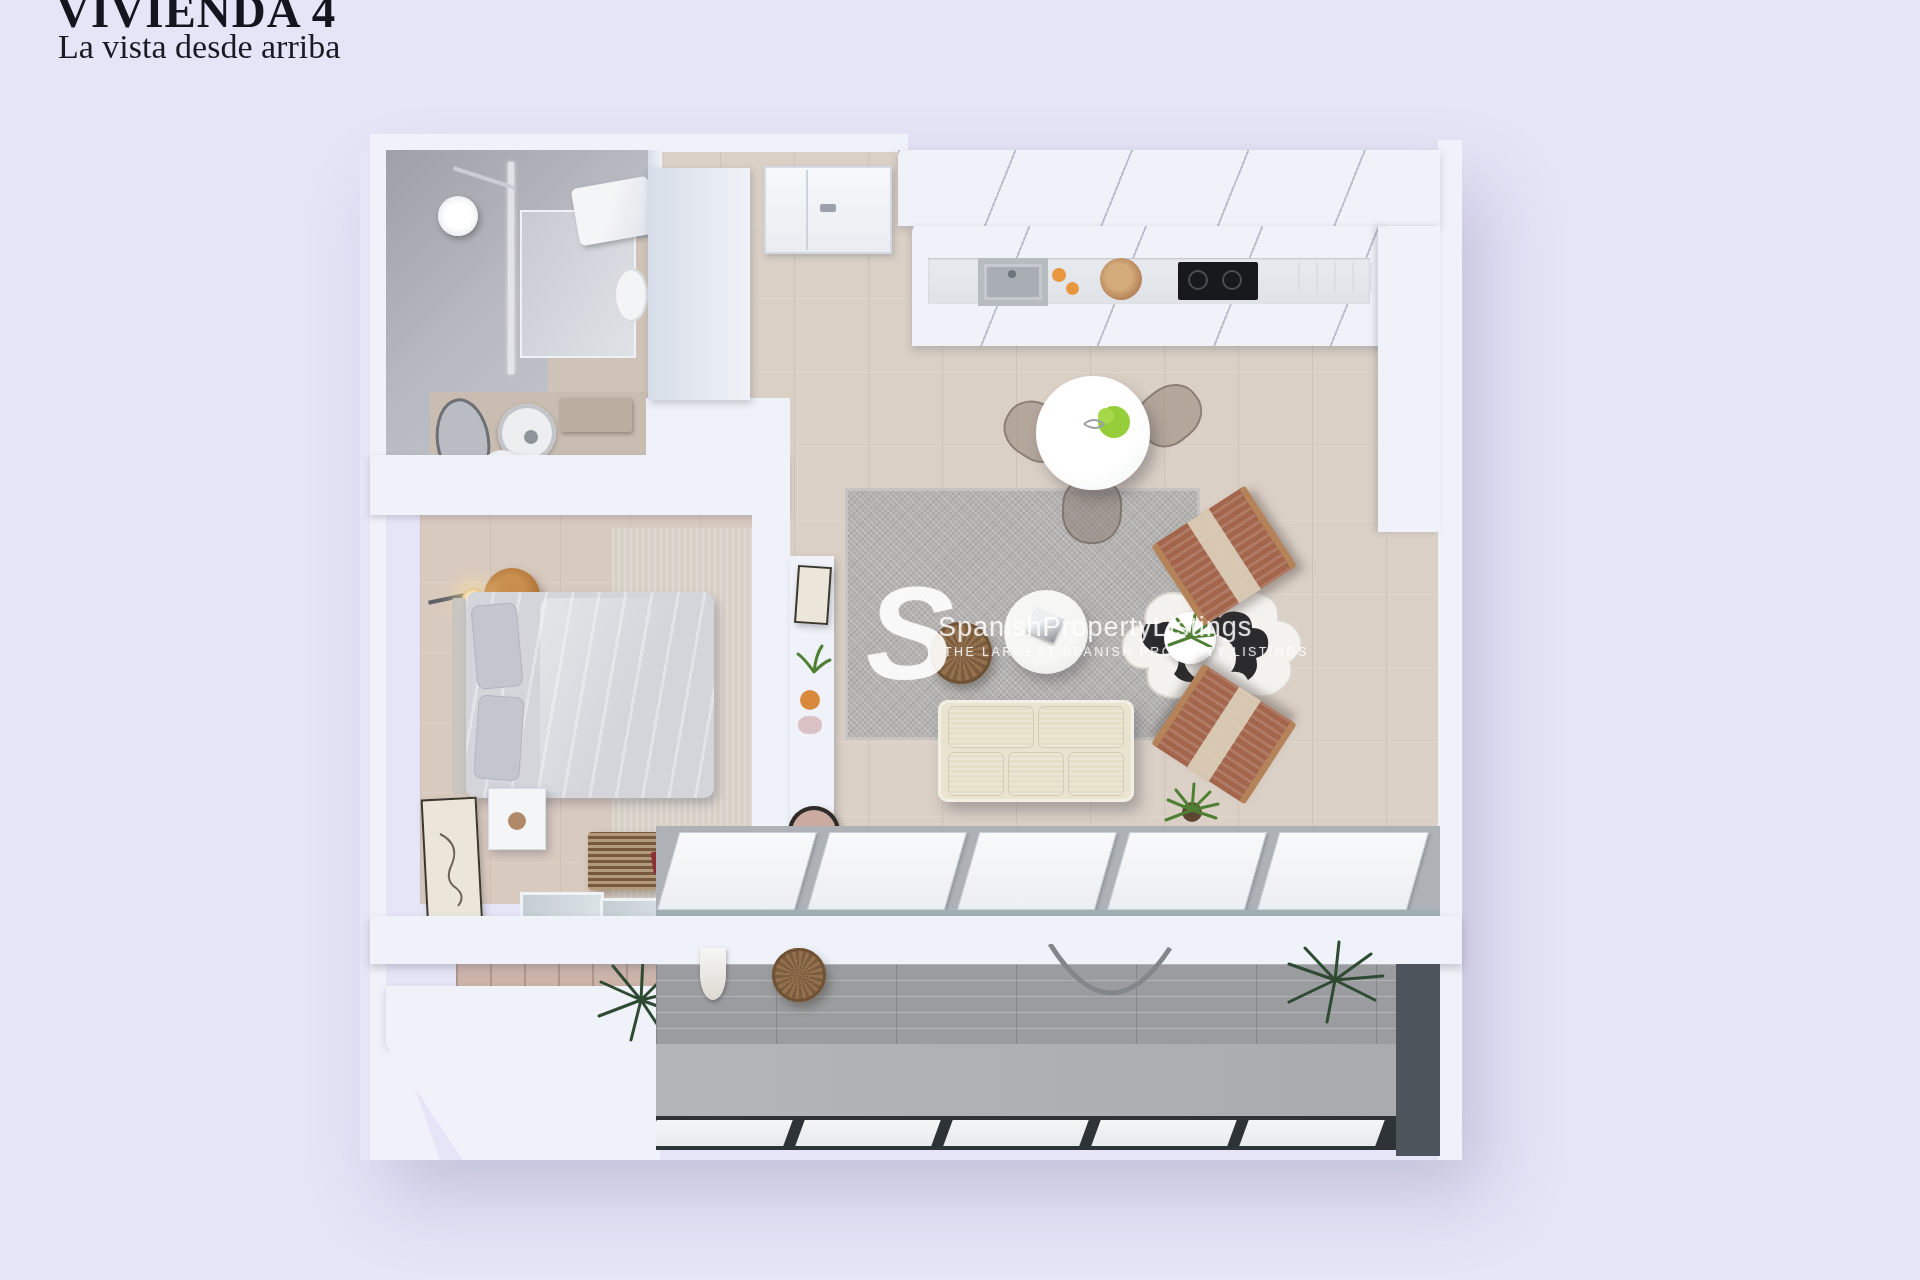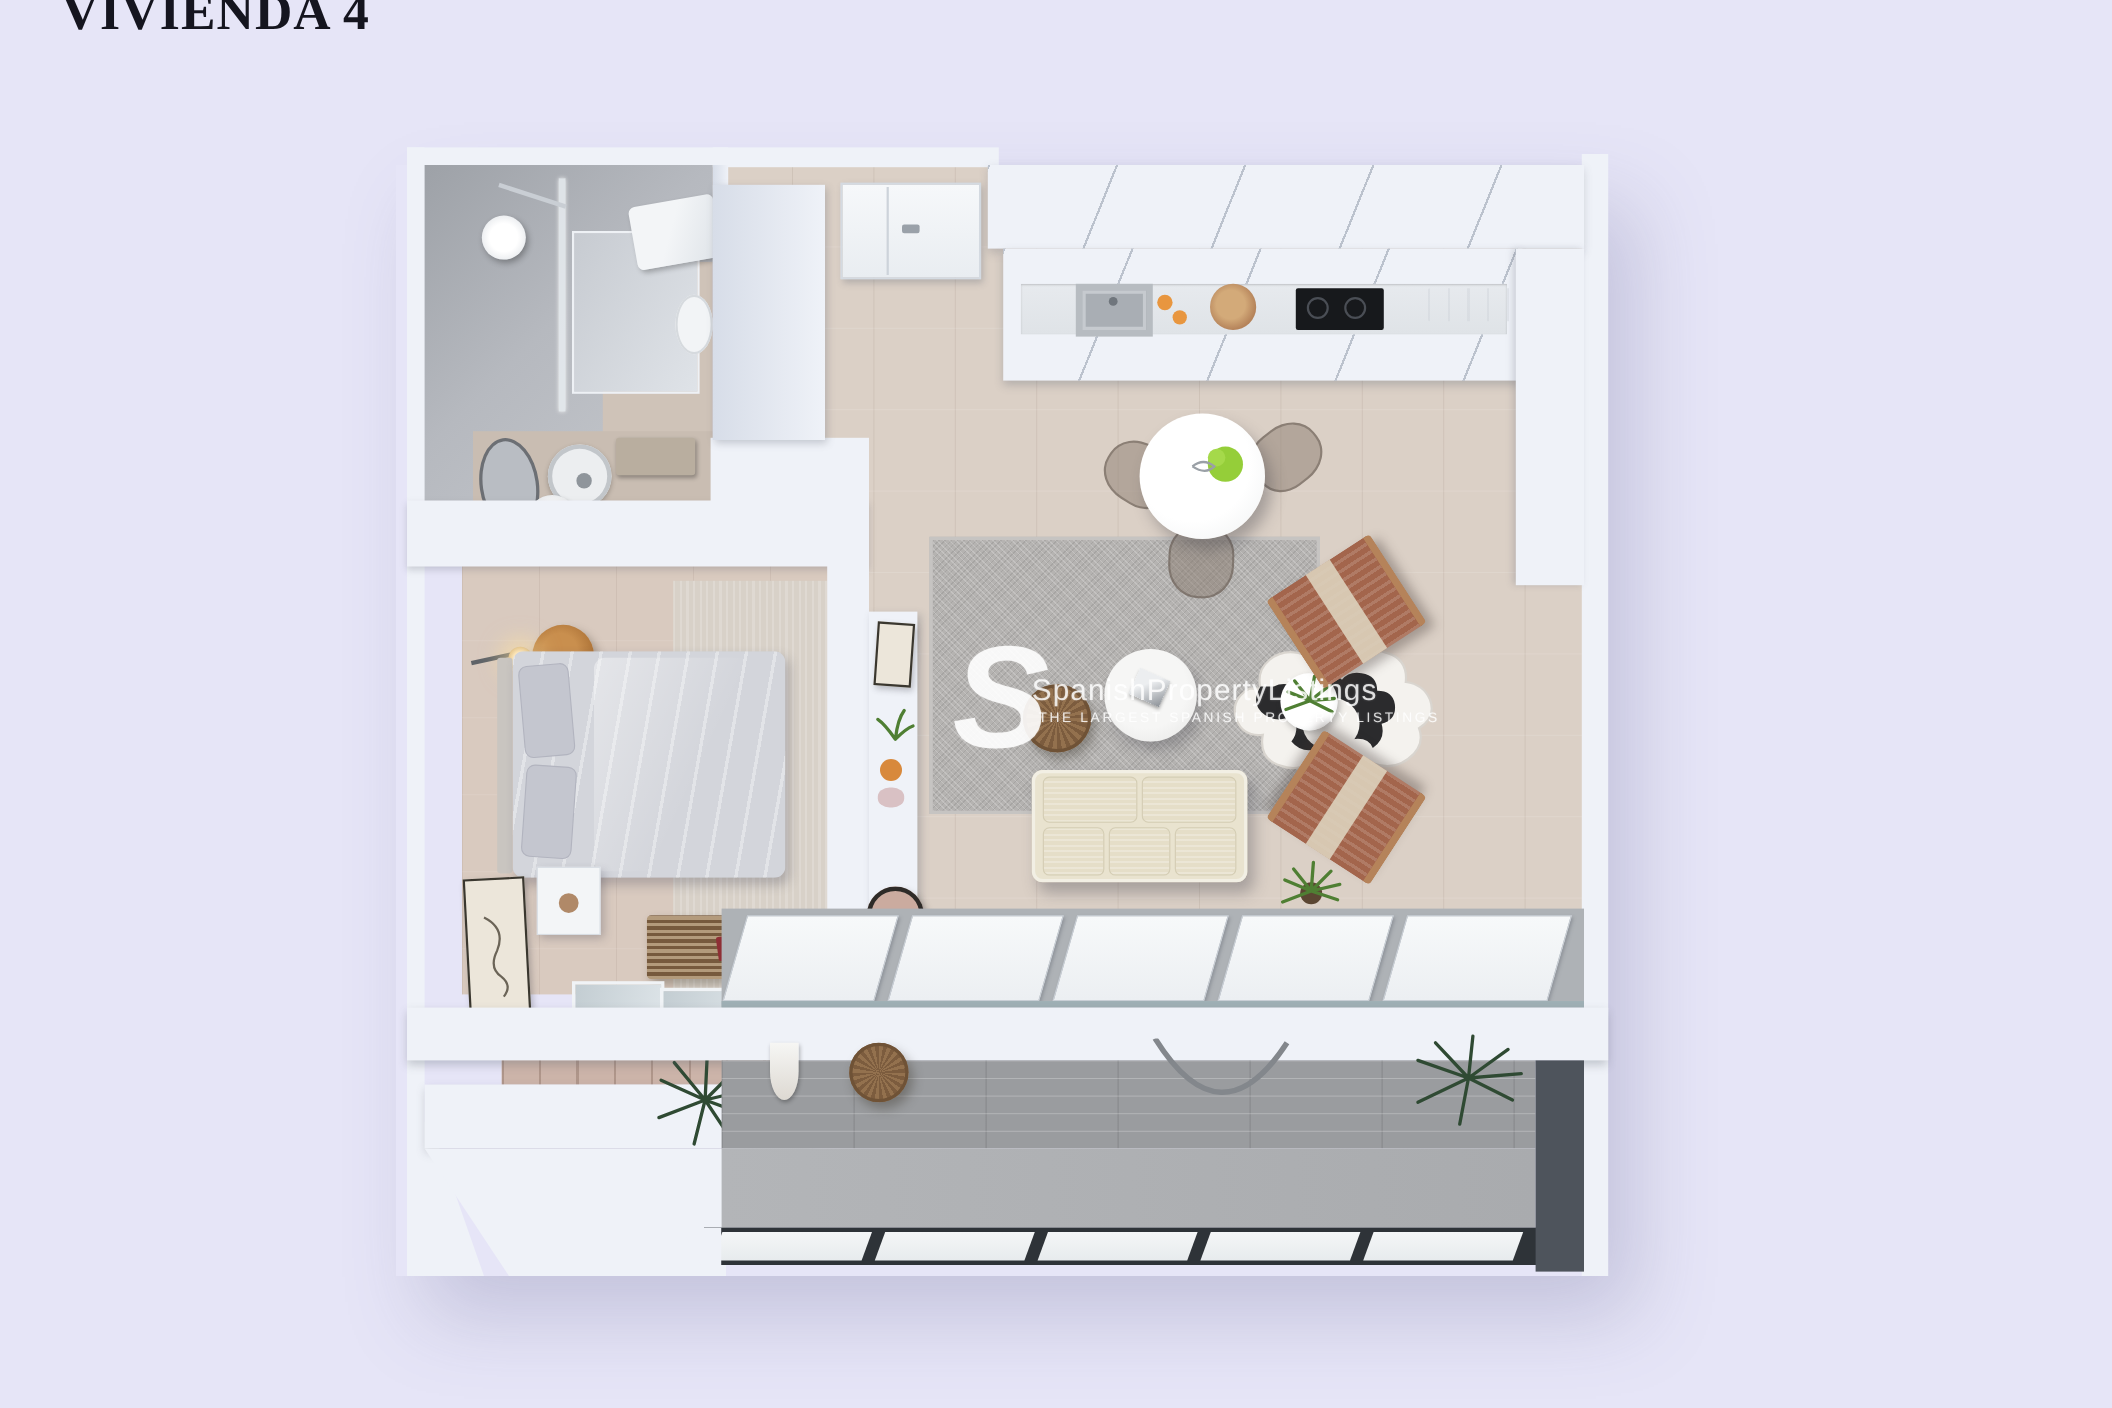--- a/index.html
+++ b/index.html
@@ -121,20 +121,21 @@
           color:rgba(255,255,255,.88); line-height:1; }
   .wm-brand { left:938px; top:612px; font-size:27px; font-weight:300; letter-spacing:1px; }
   .wm-tag { left:944px; top:645px; font-size:12.5px; font-weight:400; letter-spacing:2.4px; }
 </style>
 </head>
 <body>
 
 <div class="stage">
 
   <div class="abs title">VIVIENDA 4</div>
+  <div class="abs subtitle">La vista desde arriba</div>
 
   <div class="abs plan-shadow"></div>
 
   <div class="abs floor-beige" style="left:646px;top:150px;width:794px;height:686px;"></div>
   <div class="abs floor-bedroom" style="left:420px;top:512px;width:338px;height:392px;"></div>
   <div class="abs bed-rug" style="left:612px;top:528px;width:146px;height:376px;"></div>
 
   <div class="abs bath-core" style="left:384px;top:148px;width:264px;height:322px;"></div>
   <div class="abs" style="left:548px;top:238px;width:100px;height:232px;background:#cfc3b8;"></div>
   <div class="abs" style="left:430px;top:392px;width:218px;height:78px;background:#c9bdb2;"></div>

